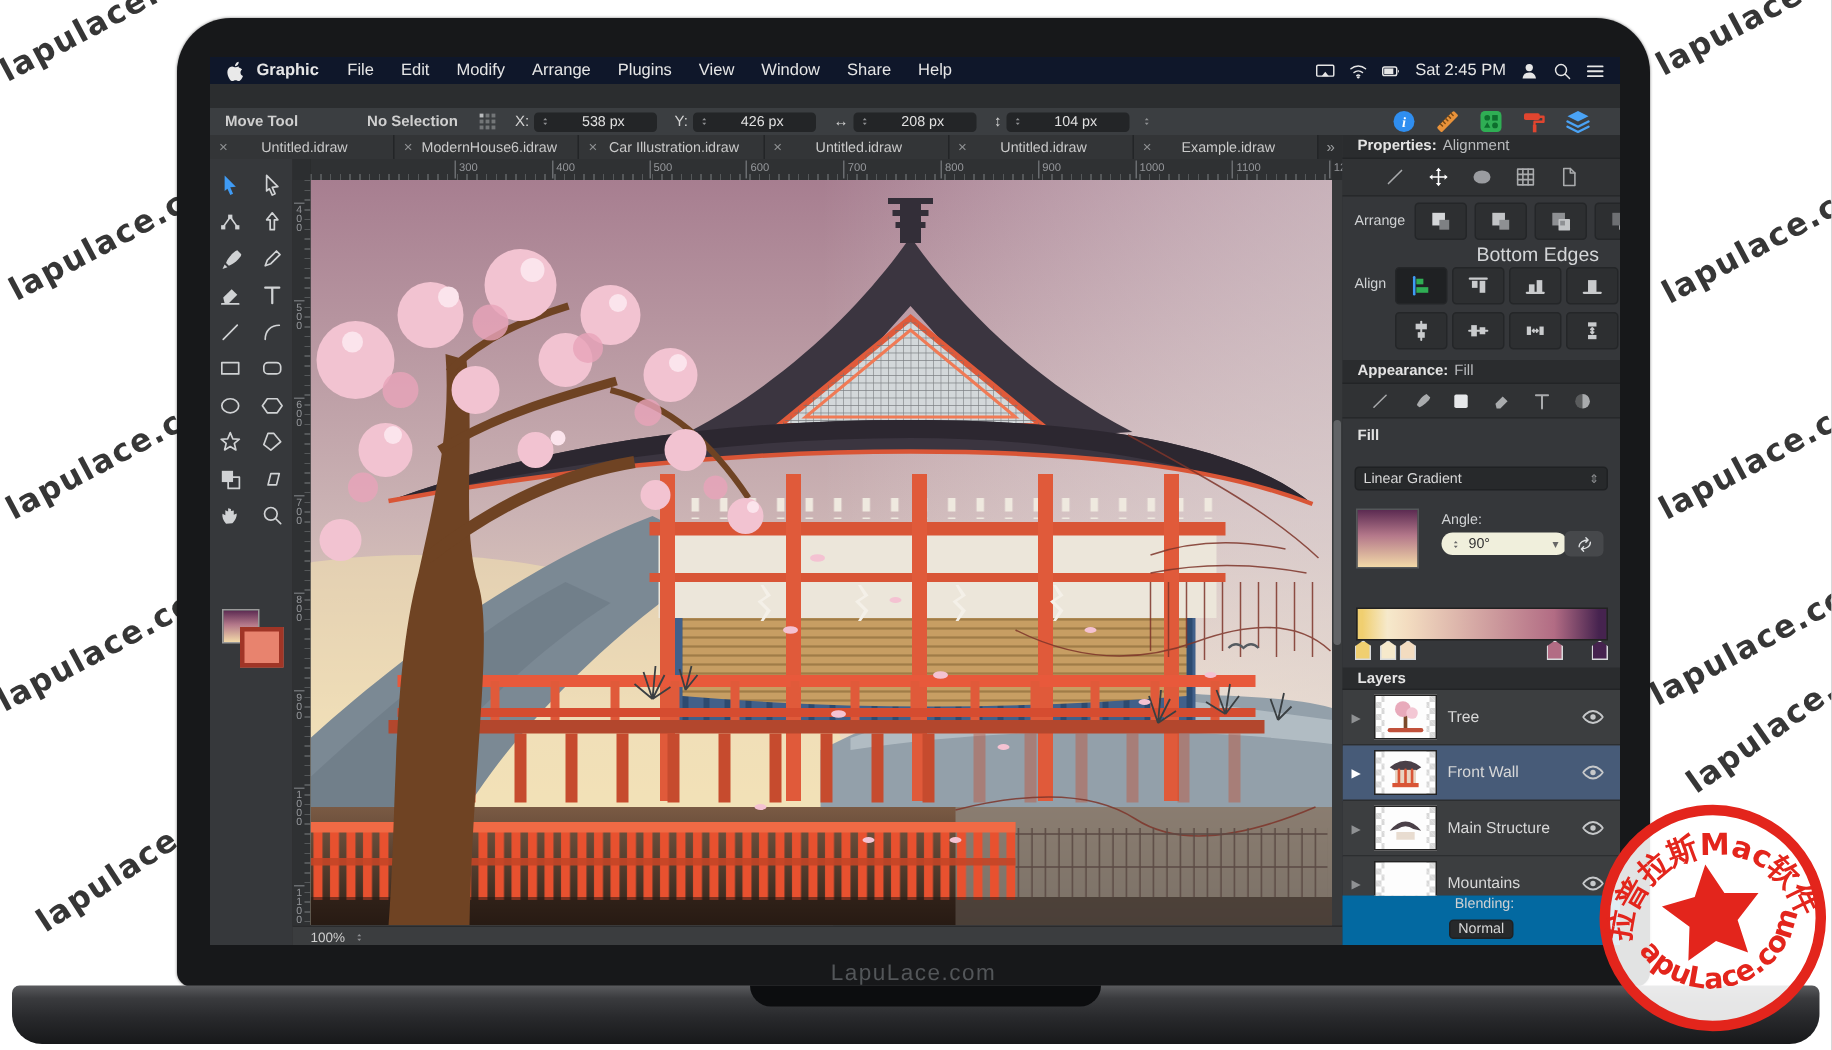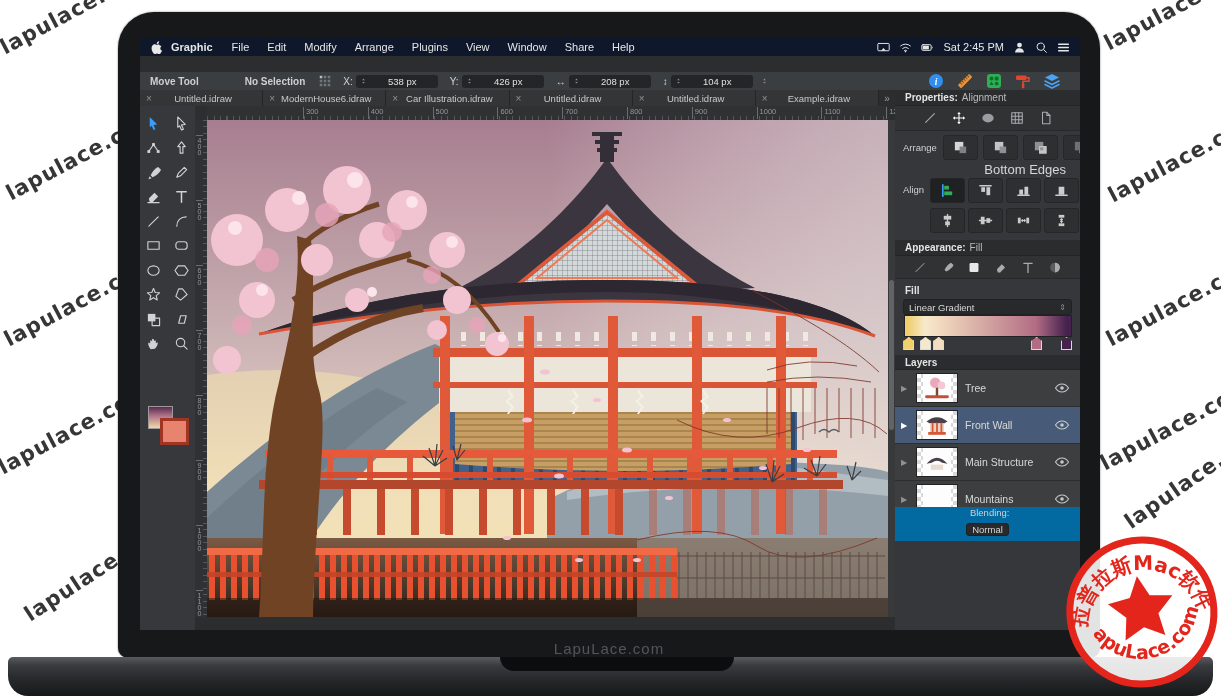--- a/index.html
+++ b/index.html
@@ -111,21 +111,21 @@
   .pbtn .mi-icon{width:17px;height:15px;color:#c9cbcd;}
   .pbtn.sel{background:#1f2123;}
   #align-hint{position:absolute;right:14px;font-size:13px;color:#d4d6d8;}
   #align-grid{display:grid;grid-template-columns:repeat(4,33px);gap:5px;}
   #appearance-icons{height:22px;display:flex;align-items:center;justify-content:center;gap:13px;background:#303234;border-bottom:1px solid #26282a;}
   #appearance-icons .mi-icon{width:14px;height:13px;color:#a9abad;}
   #fill-label{padding:6px 0 3px 10px;font-weight:bold;color:#e2e2e2;font-size:10px;}
   .select{height:14px;background:#27292b;border:1px solid #1f2123;border-radius:3px;display:flex;align-items:center;
      padding:0 5px;color:#d8d8d8;font-size:9.5px;}
   .select .caret{margin-left:auto;color:#8e9092;font-size:8px;}
-  #fill-select{margin:0 8px;}
+  #fill-select{margin:12px 8px;}
   #grad-swatch{position:absolute;left:9px;width:40px;height:38px;border:1px solid #55585a;
      background:linear-gradient(#5c2b52,#b4788a 45%,#f2d9a8);}
   #angle-label{position:absolute;left:66px;font-size:9.5px;color:#cfd1d3;}
   #angle-pill{position:absolute;left:66px;width:72px;height:15px;background:#f0efdc;border-radius:8px;
      display:flex;align-items:center;color:#333;font-size:9.5px;padding:0 6px;gap:5px;}
   #angle-pill .stp{color:#666;}
   #angle-pill .caret{margin-left:auto;color:#666;font-size:8px;}
   #flip-btn{position:absolute;left:148px;width:26px;height:17px;background:#46484b;border-radius:4px;
      display:flex;align-items:center;justify-content:center;}
   #flip-btn .mi-icon{width:13px;height:12px;color:#dfe1e3;}
@@ -646,20 +646,26 @@
             <ellipse cx="338" cy="252" rx="5" ry="2.5"></ellipse>
               <ellipse cx="390" cy="280" rx="4" ry="2"></ellipse>
           </g>
           <path d="M612 312 q5 -5 10 0 q5 -5 10 0" stroke="#555b60" fill="none" stroke-width="1.5"></path>
         </svg>
       </div>
 
       <div id="vscroll">
         <div id="vthumb"></div>
       </div>
+      <div id="cstatus">
+        <span class="zoomv">100%</span>
+        <span class="stp mi-icon"><svg viewBox="0 0 16 16" width="100%" height="100%" fill="none" stroke="currentColor" stroke-width="1.2" stroke-linecap="round" stroke-linejoin="round">
+              <path d="M8 2.5L11 6H5zM8 13.5L5 10h6z" fill="currentColor" stroke="none"></path>
+            </svg></span>
+      </div>
 
       <div id="rpanel">
         <div class="phead">
           <b>Properties:</b>
           <span>Alignment</span>
         </div>
         <div id="mode-icons">
             <span class="mi-icon"><svg viewBox="0 0 16 16" width="100%" height="100%" fill="none" stroke="currentColor" stroke-width="1.2" stroke-linecap="round" stroke-linejoin="round">
                 <path d="M3 13L13 3"></path>
               </svg></span>
@@ -799,20 +805,36 @@
                 <path d="M8 2a6 6 0 0 1 0 12z" fill="currentColor" stroke="none"></path>
               </svg></span>
           </div>
 
         <div id="fill-label">Fill</div>
         <div class="select" id="fill-select">
           <span>Linear Gradient</span>
           <span class="caret">⇕</span>
         </div>
 
+        <div style="position:relative;height:66px;margin-top:6px">
+          <div id="grad-swatch" style="top:0"></div>
+          <span id="angle-label" style="top:2px">Angle:</span>
+          <div id="angle-pill" style="top:16px">
+            <span class="stp mi-icon"><svg viewBox="0 0 16 16" width="100%" height="100%" fill="none" stroke="currentColor" stroke-width="1.2" stroke-linecap="round" stroke-linejoin="round">
+                  <path d="M8 2.5L11 6H5zM8 13.5L5 10h6z" fill="currentColor" stroke="none"></path>
+                </svg></span>
+            <span>90°</span>
+            <span class="caret">▾</span>
+          </div>
+          <div id="flip-btn" style="top:15px">
+            <span class="mi-icon"><svg viewBox="0 0 16 16" width="100%" height="100%" fill="none" stroke="currentColor" stroke-width="1.2" stroke-linecap="round" stroke-linejoin="round">
+                  <path d="M3 10c0-4 4-6 8-6M11 4L9 2M11 4L9 6M13 6c0 4-4 6-8 6M5 12l2 2M5 12l2-2"></path>
+                </svg></span>
+          </div>
+        </div>
         <div style="position:relative;height:40px">
           <div id="grad-bar" style="top: 0px; background: linear-gradient(90deg, rgb(240, 207, 112) 2%, rgb(246, 233, 203) 12%, rgb(243, 220, 192) 20%, rgb(178, 108, 132) 79%, rgb(70, 35, 79) 97%);"></div>
         <span class="gstop" style="left: 8.32px; background: rgb(240, 207, 112);"></span>
             <span class="gstop" style="left: 24.92px; background: rgb(246, 233, 203);"></span>
             <span class="gstop" style="left: 38.2px; background: rgb(243, 220, 192);"></span>
             <span class="gstop" style="left: 136.14px; background: rgb(178, 108, 132);"></span>
             <span class="gstop" style="left: 166.02px; background: rgb(70, 35, 79);"></span>
           </div>
 
         <div class="phead" id="layers-head">

